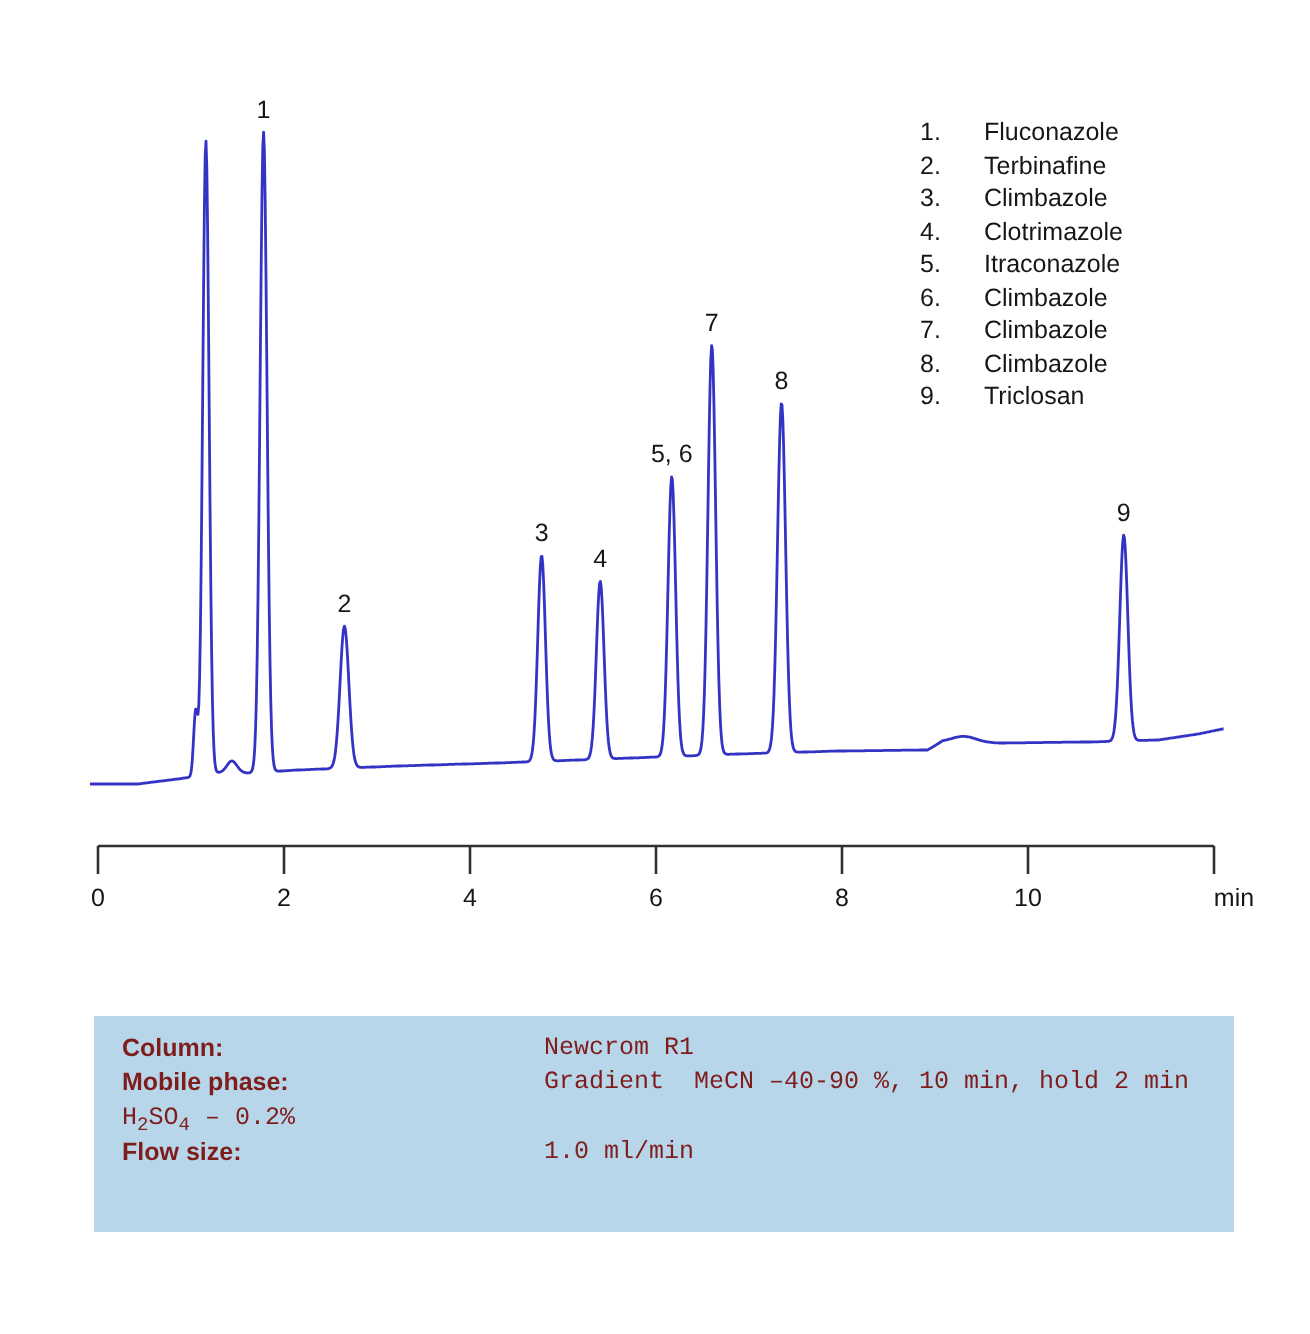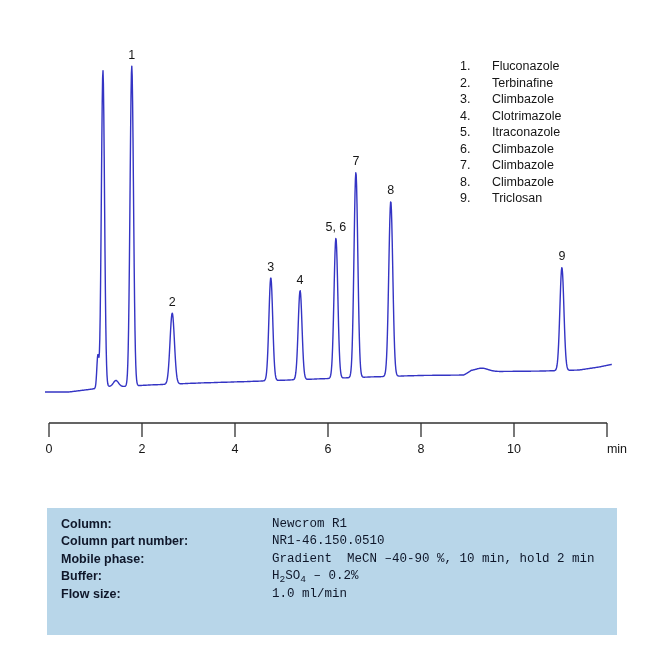--- a/index.html
+++ b/index.html
@@ -13,23 +13,23 @@
     font-family:"Liberation Sans","DejaVu Sans",sans-serif;
     font-size:12.5px;fill:#161616;
   }
   .legend{
     position:absolute;left:460px;top:58px;
     font-size:12.5px;line-height:16.5px;color:#161616;
   }
   .legend-row{display:flex;}
   .legend-num{width:32px;}
   .cond{
-    position:absolute;left:47px;top:508px;width:570px;height:127px;
+    position:absolute;left:47px;top:508px;width:570px;height:108px;
     background:#b8d6e9;box-sizing:border-box;
-    padding:8px 4px 0 14px;font-size:12.5px;line-height:17.4px;color:#0f172a;
+    padding:8px 4px 0 14px;font-size:12.5px;line-height:17.4px;color:#7f1d1d;
   }
   .cond-row{display:flex;}
   .cond-label{flex:0 0 211px;font-weight:bold;}
   .cond-value{white-space:pre-wrap;font-family:Liberation Mono, monospace;}
   .sub{font-size:9.5px;position:relative;top:3px;}
 </style>
 </head>
 <body>
 
 <div class="page">
@@ -96,29 +96,24 @@
         <span class="legend-num">9.</span>
         <span class="legend-name">Triclosan</span>
       </div>
     </div>
   <div class="cond" style="background: rgb(184, 214, 233);">
       <div class="cond-row">
         <span class="cond-label">Column:</span>
         <span class="cond-value">Newcrom R1</span>
       </div>
       <div class="cond-row">
-        <span class="cond-label">Column part number:</span>
-        <span class="cond-value">NR1-46.150.0510</span>
-      </div>
-      <div class="cond-row">
         <span class="cond-label">Mobile phase:</span>
         <span class="cond-value">Gradient  MeCN –40-90 %, 10 min, hold 2 min</span>
       </div>
       <div class="cond-row">
-        <span class="cond-label">Buffer:</span>
         <span class="cond-value"><span>H</span><span class="sub">2</span><span>SO</span><span class="sub">4</span><span> – 0.2%</span></span>
       </div>
       <div class="cond-row">
         <span class="cond-label">Flow size:</span>
         <span class="cond-value">1.0 ml/min</span>
       </div>
     </div>
 </div>
 
 </body></html>

